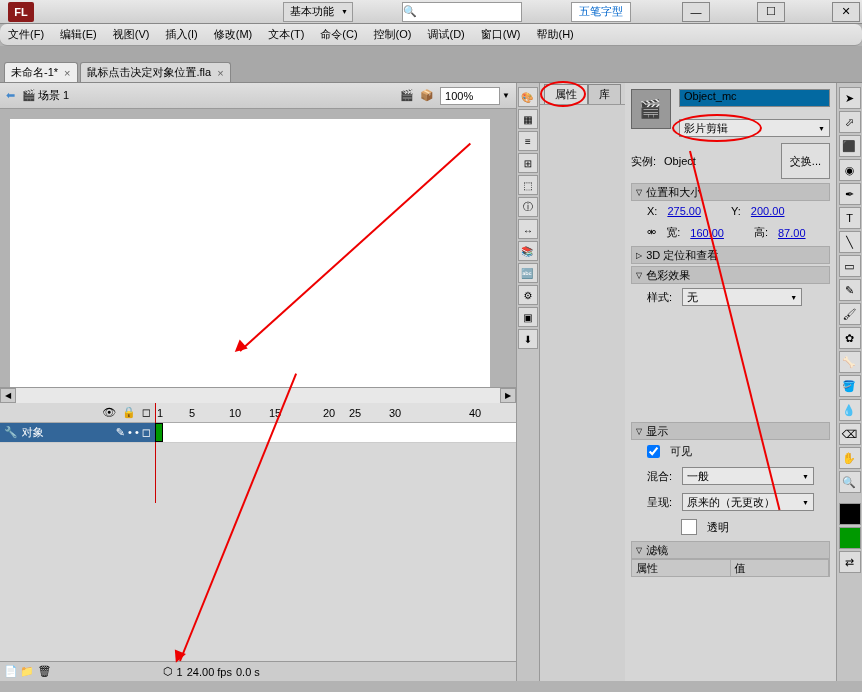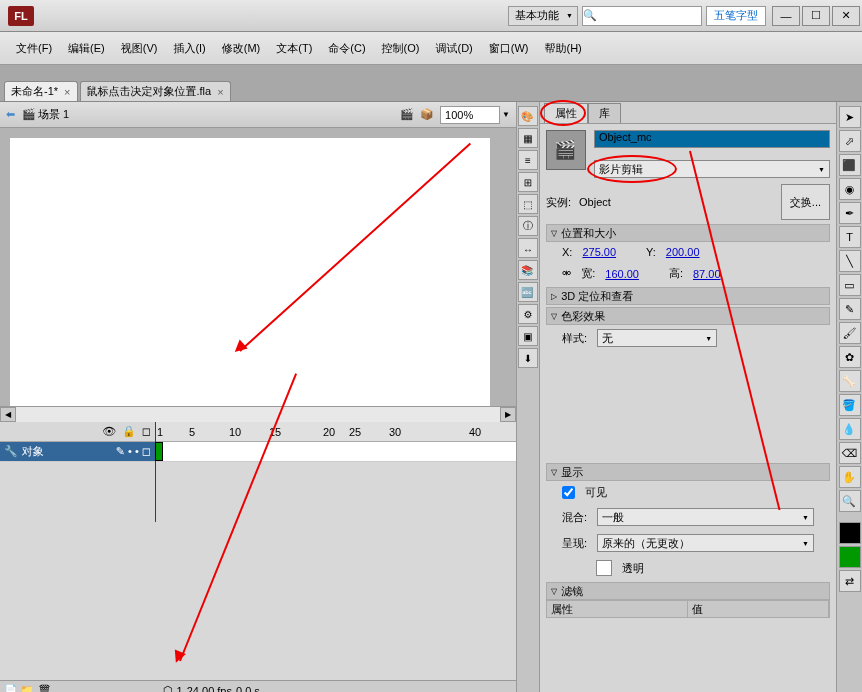--- a/index.html
+++ b/index.html
@@ -1,26 +1,26 @@
 <!DOCTYPE html>
 <html><head>
 <meta charset="utf-8">
 <style>
 * { margin:0; padding:0; box-sizing:border-box; font-family:"Microsoft YaHei",sans-serif; font-size:11px; }
 body { width:862px; height:692px; background:#b3b3b3; overflow:hidden; position:relative; }
-.titlebar { height:32px; background:linear-gradient(#e8e8e8,#d0d0d0); border-bottom:1px solid #888; display:flex; align-items:center; }
+.titlebar { height:24px; background:linear-gradient(#e8e8e8,#d0d0d0); border-bottom:1px solid #888; display:flex; align-items:center;gap:45px; }
 .fl-logo { width:26px; height:20px; background:#8b1a1a; color:#fff; display:flex; align-items:center; justify-content:center; font-weight:bold; margin:0 8px; border-radius:2px; }
 .title-spacer { flex:1; }
 .workspace-dd { height:20px; background:#ddd; border:1px solid #999; padding:0 18px 0 6px; display:flex; align-items:center; margin-right:4px; position:relative; }
 .workspace-dd::after { content:"▼"; position:absolute; right:4px; font-size:7px; }
 .search-box { width:120px; height:20px; background:#fff; border:1px solid #999; margin-right:4px; display:flex; align-items:center; }
 .search-icon { width:14px; color:#666; text-align:center; }
 .ime-badge { width:60px; height:20px; border:1px solid #999; background:#fff; display:flex; align-items:center; justify-content:center; color:#0066cc; margin-right:6px; }
 .winbtn { width:28px; height:20px; border:1px solid #888; background:#ddd; display:flex; align-items:center; justify-content:center; margin-right:2px; }
-.menubar { height:33px; background:linear-gradient(#e8e8e8,#d8d8d8); border-bottom:1px solid #999; display:flex; align-items:center; padding:0 8px; }
+.menubar { height:22px; background:linear-gradient(#e8e8e8,#d8d8d8); border-bottom:1px solid #999; display:flex; align-items:center; padding:0 0;border-radius:7px; }
 .menubar span { padding:0 8px; }
 .doc-tabs { height:37px; background:#a8a8a8; display:flex; align-items:flex-end; padding-left:4px; border-bottom:1px solid #888; }
 .doc-tab { height:20px; background:#d8d8d8; border:1px solid #888; border-bottom:none; padding:0 6px; display:flex; align-items:center; margin-right:2px; border-radius:3px 3px 0 0; }
 .doc-tab.active { background:#eee; }
 .doc-tab .x { margin-left:6px; color:#666; }
 .main-area { display:flex; height:598px; }
 .left-col { width:516px; display:flex; flex-direction:column; }
 .scene-bar { height:26px; background:linear-gradient(#e0e0e0,#ccc); border-bottom:1px solid #999; display:flex; align-items:center; padding:0 6px; }
 .scene-back { width:16px; color:#4488cc; }
 .scene-icon { width:16px; }
@@ -42,21 +42,21 @@
 .tl-row { height:20px; display:flex; border-bottom:1px solid #ccc; }
 .tl-layer { width:155px; background:#336699; color:#fff; display:flex; align-items:center; padding:0 4px; gap:4px; }
 .tl-frames { flex:1; background:#fff; position:relative; }
 .tl-frame-1 { position:absolute; left:0; top:0; width:8px; height:100%; background:#009900; border:1px solid #000; }
 .playhead { position:absolute; left:0; top:0; width:1px; height:100px; background:#cc0000; }
 .tl-fill { flex:1; background:#d8d8d8; }
 .tl-status { height:20px; background:#ccc; border-top:1px solid #999; display:flex; align-items:center; padding:0 4px; gap:4px; font-size:9px; }
 .tl-tools { width:155px; display:flex; align-items:center; gap:3px; }
 .mid-strip { width:24px; background:#c4c4c4; border-left:1px solid #999; border-right:1px solid #999; display:flex; flex-direction:column; padding-top:4px; gap:2px; }
 .strip-btn { width:20px; height:20px; margin:0 auto; background:#ddd; border:1px solid #999; display:flex; align-items:center; justify-content:center; font-size:10px; }
-.right-col { flex:1; display:flex; flex-direction:column; background:#d0d0d0; }
+.right-col { flex:1; display:flex; background:#d0d0d0; }
 .panel-tabs { height:22px; display:flex; align-items:flex-end; padding:0 4px; border-bottom:1px solid #999; position:relative; }
 .ptab { height:20px; padding:0 10px; border:1px solid #888; border-bottom:none; display:flex; align-items:center; background:#cacaca; }
 .ptab.active { background:#dcdcdc; }
 .red-circle { position:absolute; border:2px solid #ee0000; border-radius:50%; pointer-events:none; }
 .props-body { flex:1; background:#d6d6d6; padding:6px; overflow:hidden; }
 .props-top { display:flex; gap:8px; margin-bottom:6px; }
 .props-thumb { width:40px; height:40px; background:#999; border:1px solid #666; display:flex; align-items:center; justify-content:center; font-size:18px; }
 .props-fields { flex:1; }
 .inst-name { width:100%; height:18px; background:#0369a1; border:1px solid #888; padding:0 4px; margin-bottom:4px; display:flex; align-items:flex-start; }
 .type-dd { width:100%; height:18px; background:#e8e8e8; border:1px solid #888; padding:0 4px; display:flex; align-items:center; position:relative; }

